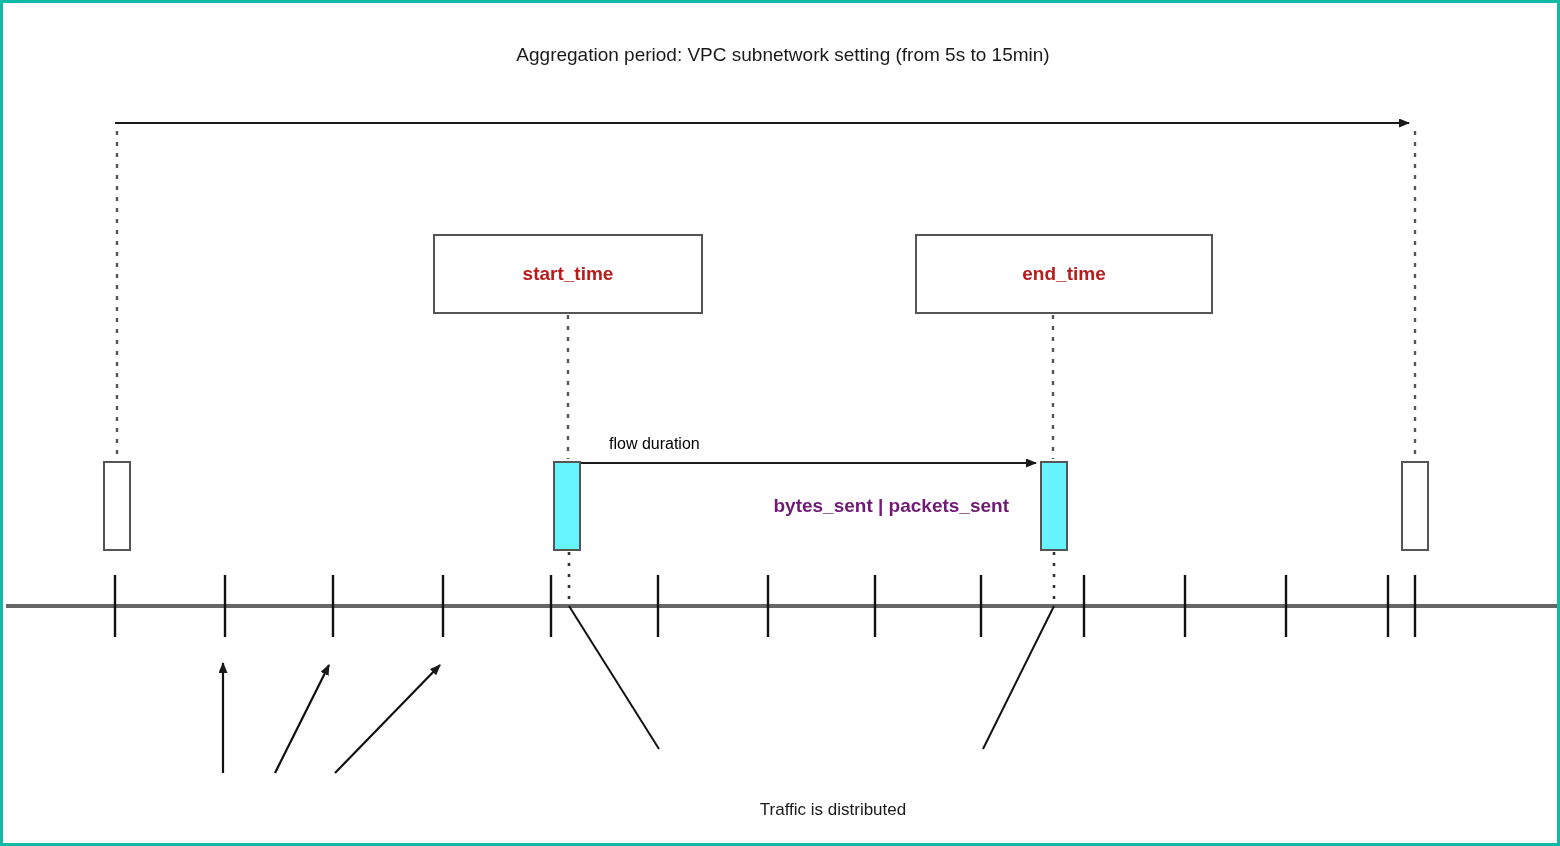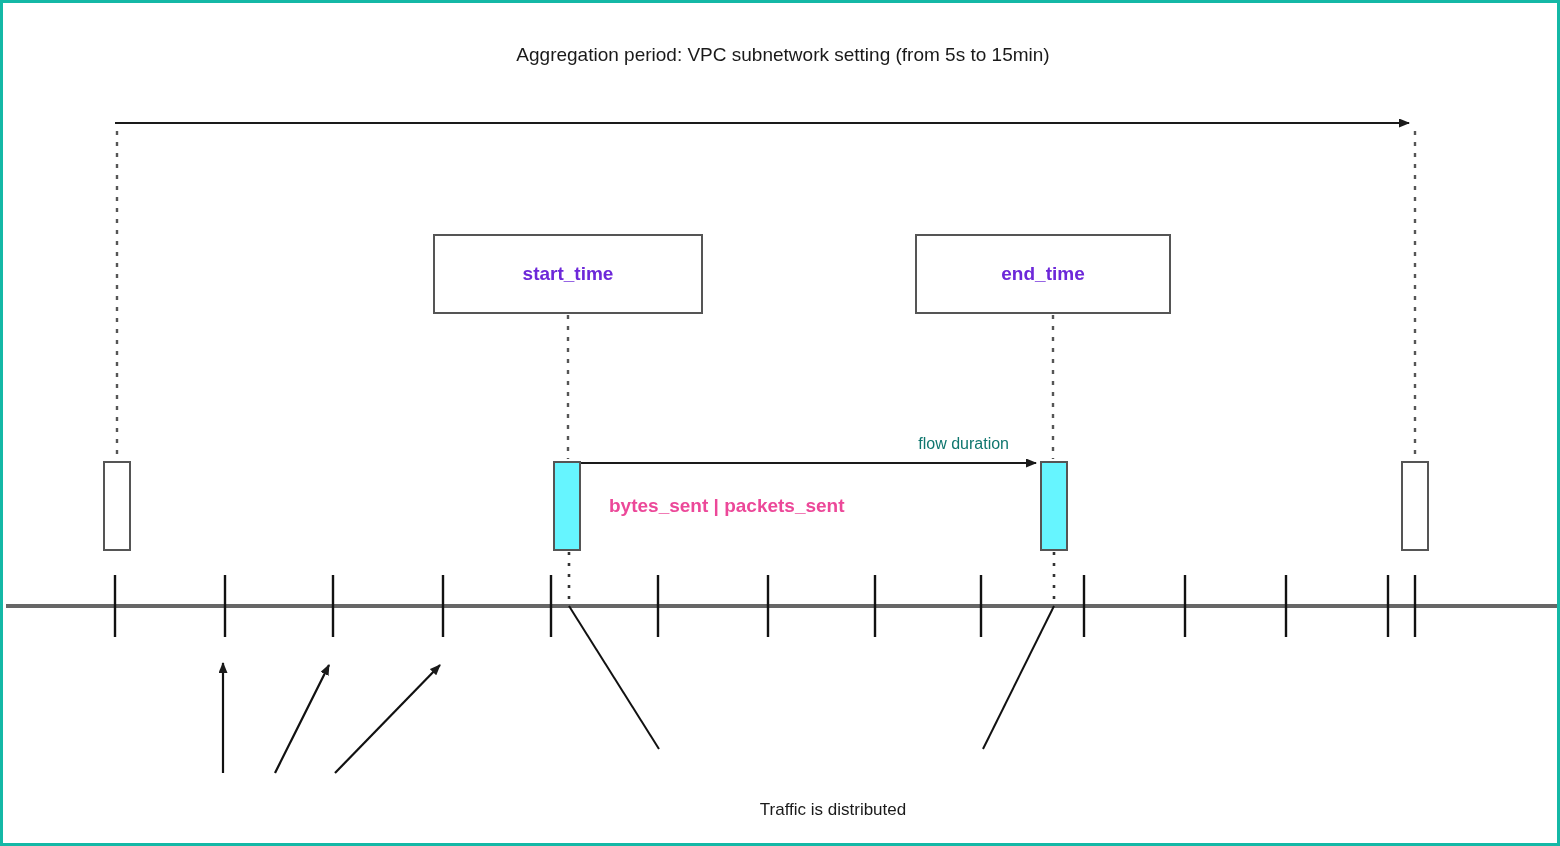--- a/index.html
+++ b/index.html
@@ -14,29 +14,29 @@
   }
   #svg{position:absolute;left:0;top:0;width:1560px;height:846px;}
   .lbl{position:absolute;color:#1a1a1a;white-space:pre;}
   .title-lbl{font-size:19px;}
   .box{
     position:absolute;
     background:#ffffff;
     border:2px solid #555555;
     box-sizing:border-box;
     display:flex;align-items:center;justify-content:center;
-    font-weight:bold;font-size:19px;color:#6d28d9;
+    font-weight:bold;font-size:19px;color:#b91c1c;
   }
   .bar{
     position:absolute;
     border:2px solid #555555;
     box-sizing:border-box;
   }
-  .center-lbl{font-size:19px;font-weight:bold;color:#ec4899;text-align:left;}
-  .small-lbl{font-size:16px;color:#0f766e;text-align:right;}
+  .center-lbl{font-size:19px;font-weight:bold;color:#701a75;text-align:right;}
+  .small-lbl{font-size:16px;color:#000000;text-align:left;}
   .note-lbl{font-size:17px;color:#1a1a1a;text-align:center;line-height:1.35;}
   .align-lbl{font-size:18px;color:#1a1a1a;white-space:nowrap;}
 </style>
 </head>
 <body>
 
 <div id="canvas">
 
   <svg id="svg" viewBox="0 0 1560 846" xmlns="http://www.w3.org/2000/svg">
     <defs>
@@ -82,21 +82,21 @@
     <line x1="332" y1="770" x2="437" y2="662" stroke="#111111" stroke-width="2.2" marker-end="url(#arrowhead)"></line>
 
     <line x1="566" y1="603" x2="656" y2="746" stroke="#111111" stroke-width="2"></line>
     <line x1="1051" y1="603" x2="980" y2="746" stroke="#111111" stroke-width="2"></line>
   </svg>
 
   <div class="lbl title-lbl" style="left:0;top:41px;width:1560px;text-align:center;">Aggregation period: VPC subnetwork setting (from 5s to 15min)</div>
 
   <div class="box" style="left:430px;top:231px;width:270px;height:80px;">start_time</div>
 
-  <div class="box" style="left:912px;top:231px;width:256px;height:80px;">end_time</div>
+  <div class="box" style="left:912px;top:231px;width:298px;height:80px;">end_time</div>
 
   <div class="bar" style="left:100px;top:458px;width:28px;height:90px;background:#ffffff;"></div>
   <div class="bar" style="left:1398px;top:458px;width:28px;height:90px;background:#ffffff;"></div>
 
   <div class="bar" style="left:550px;top:458px;width:28px;height:90px;background:#66f5ff;"></div>
   <div class="bar" style="left:1037px;top:458px;width:28px;height:90px;background:#66f5ff;"></div>
 
   <div class="lbl small-lbl" style="left:606px;top:432px;width:400px;">flow duration</div>
 
   <div class="lbl center-lbl" style="left:606px;top:492px;width:400px;">bytes_sent | packets_sent</div>

